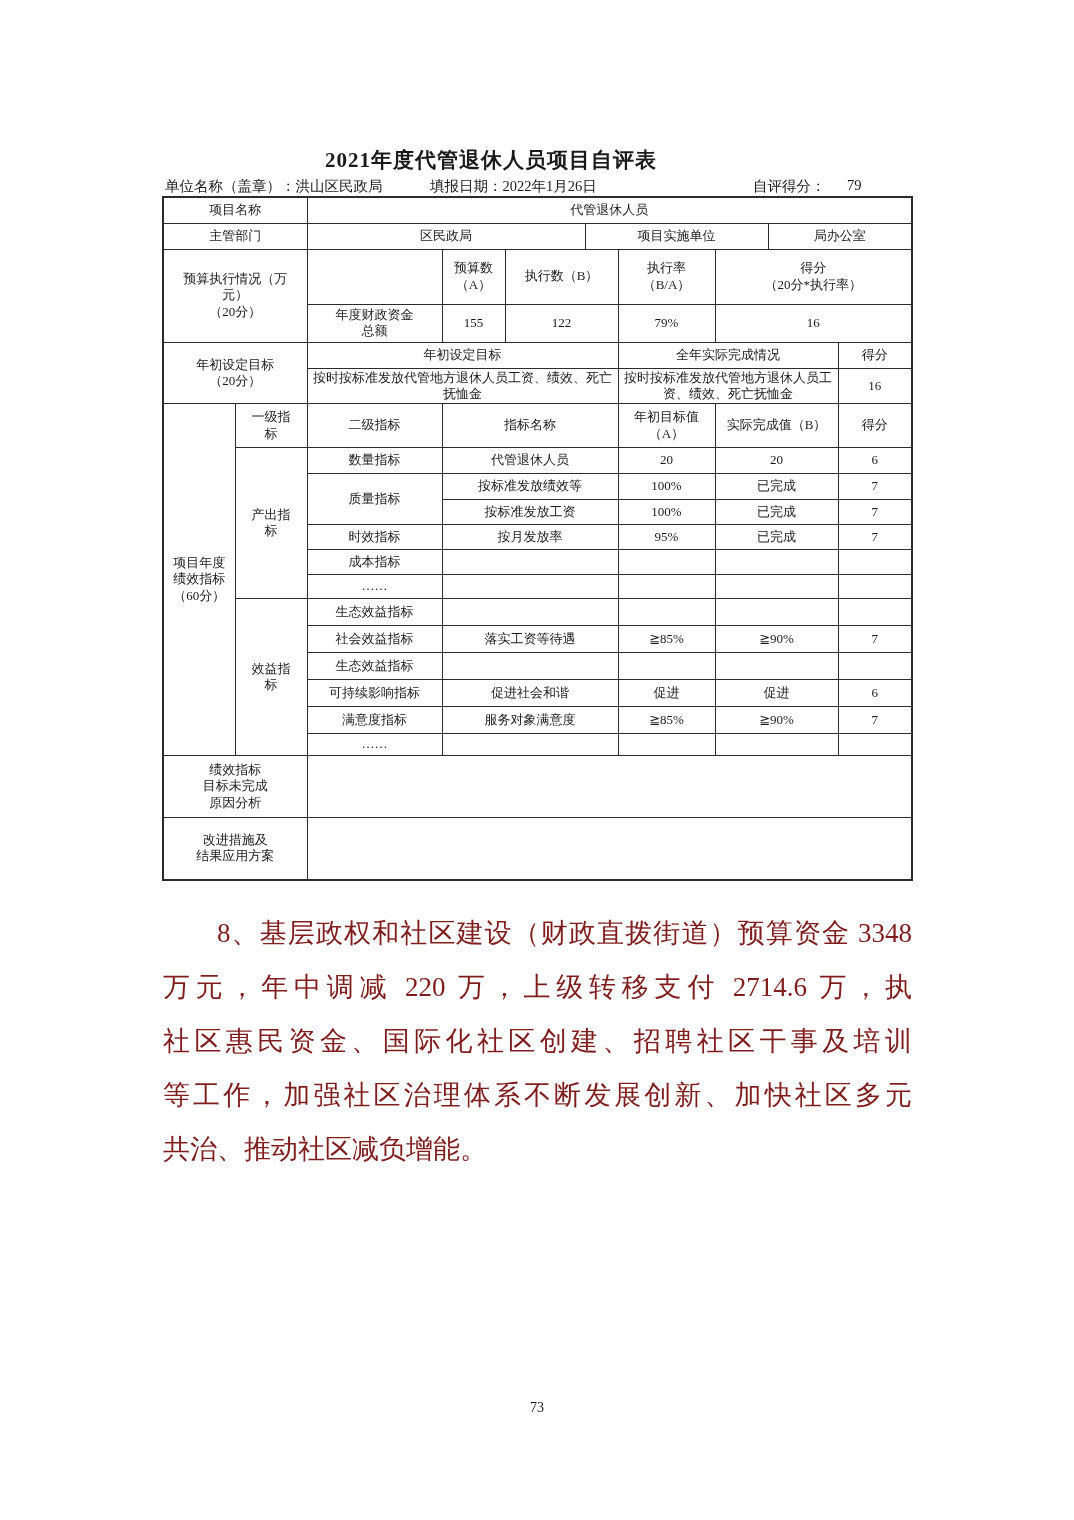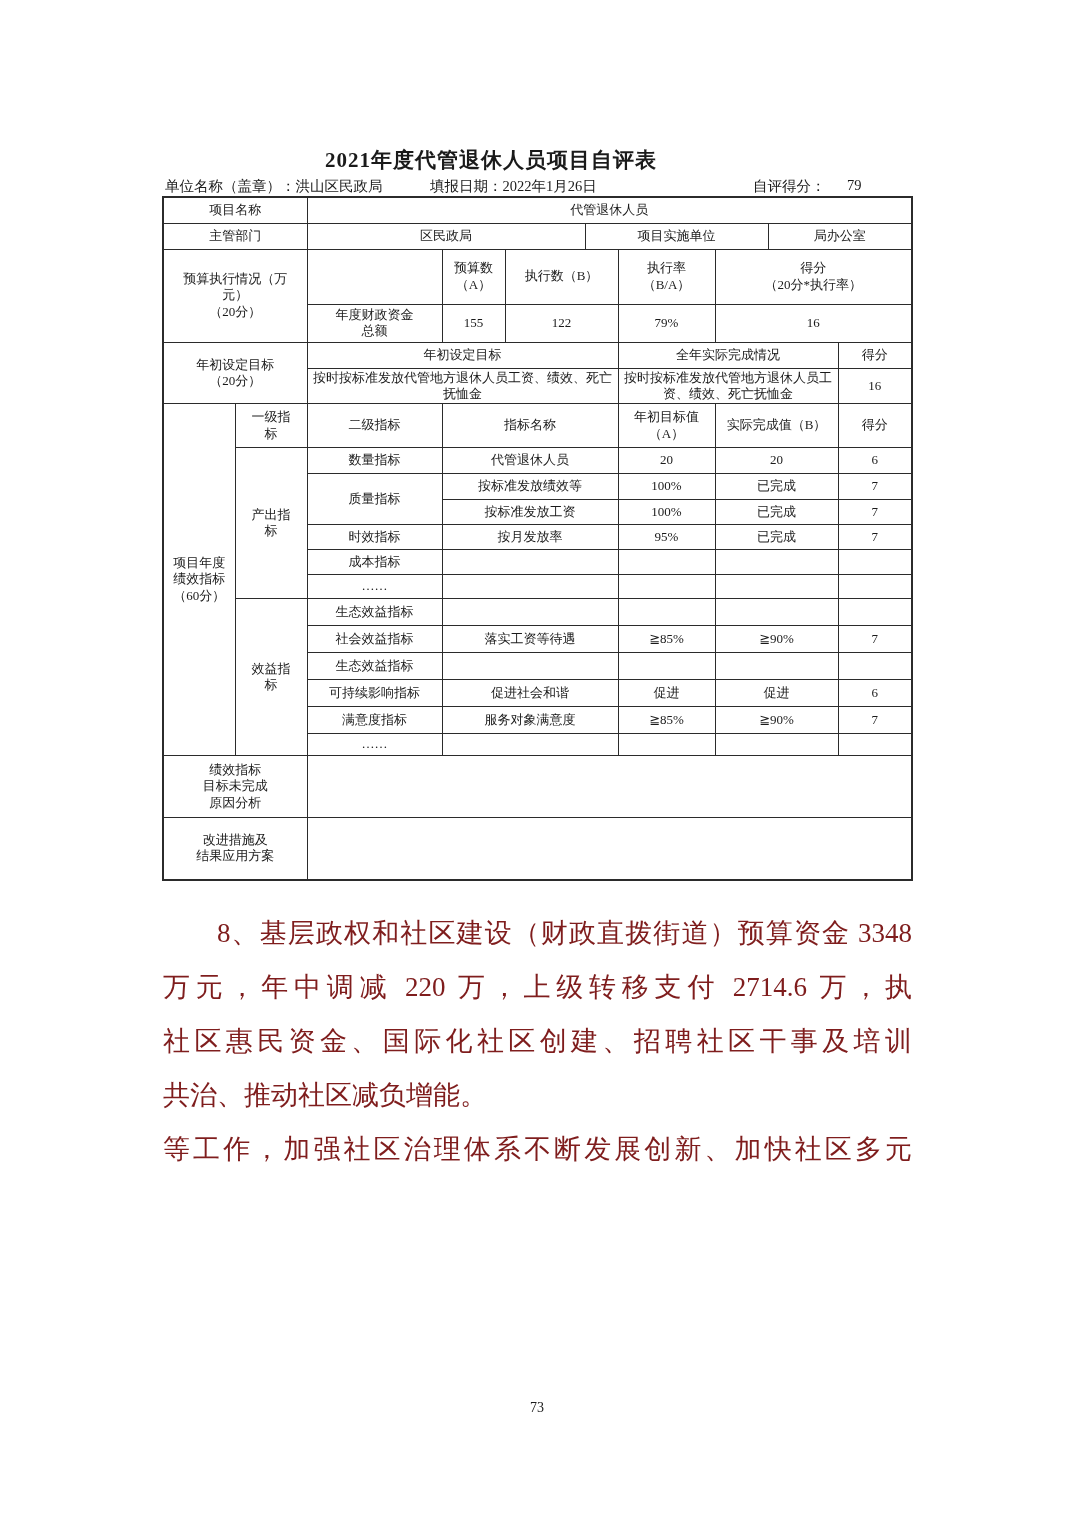--- a/index.html
+++ b/index.html
@@ -220,19 +220,19 @@
 结果应用方案</td>
       <td colspan="8"></td>
     </tr>
   </tbody>
     </table>
 
   <div class="para">
     <div class="pline first">8、基层政权和社区建设（财政直拨街道）预算资金 3348</div>
     <div class="pline">万元，年中调减 220 万，上级转移支付 2714.6 万，执</div>
     <div class="pline">社区惠民资金、国际化社区创建、招聘社区干事及培训</div>
+    <div class="pline">等工作，加强社区治理体系不断发展创新、加快社区多元</div>
     <div class="pline last">共治、推动社区减负增能。</div>
-    <div class="pline">等工作，加强社区治理体系不断发展创新、加快社区多元</div>
   </div>
 
   <div class="page-num">73</div>
 
 </div>
 
 </body></html>

